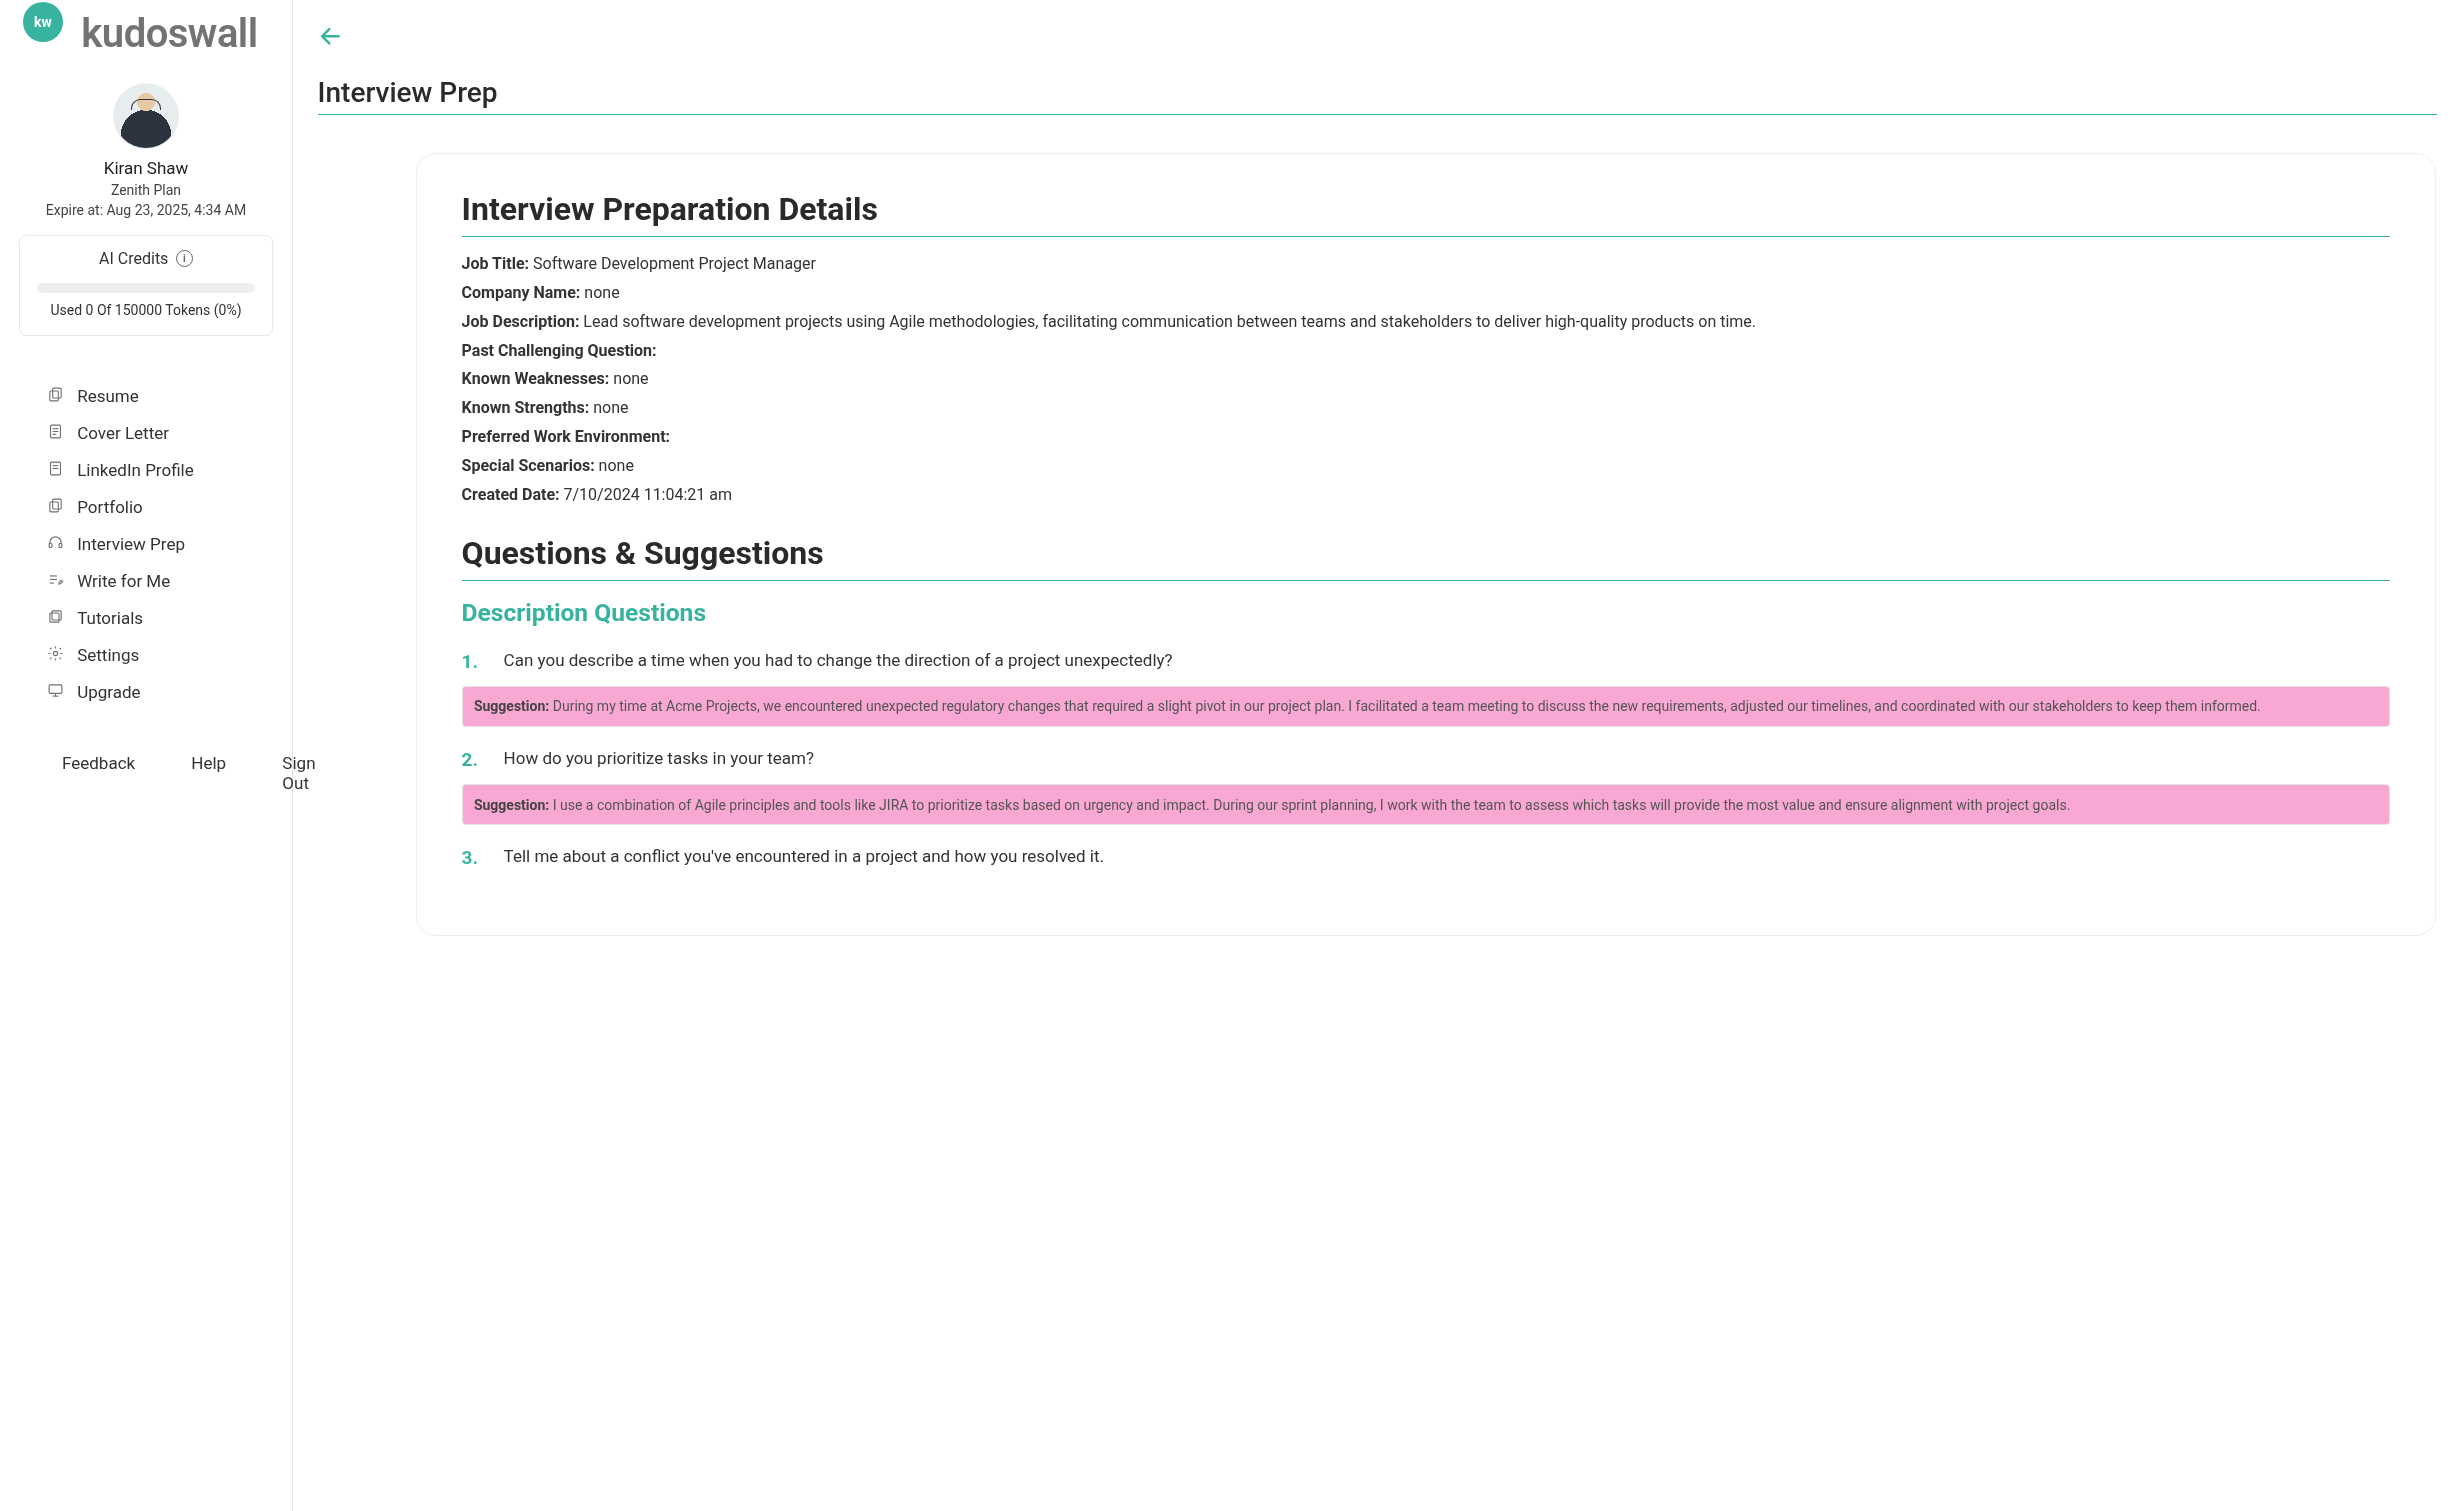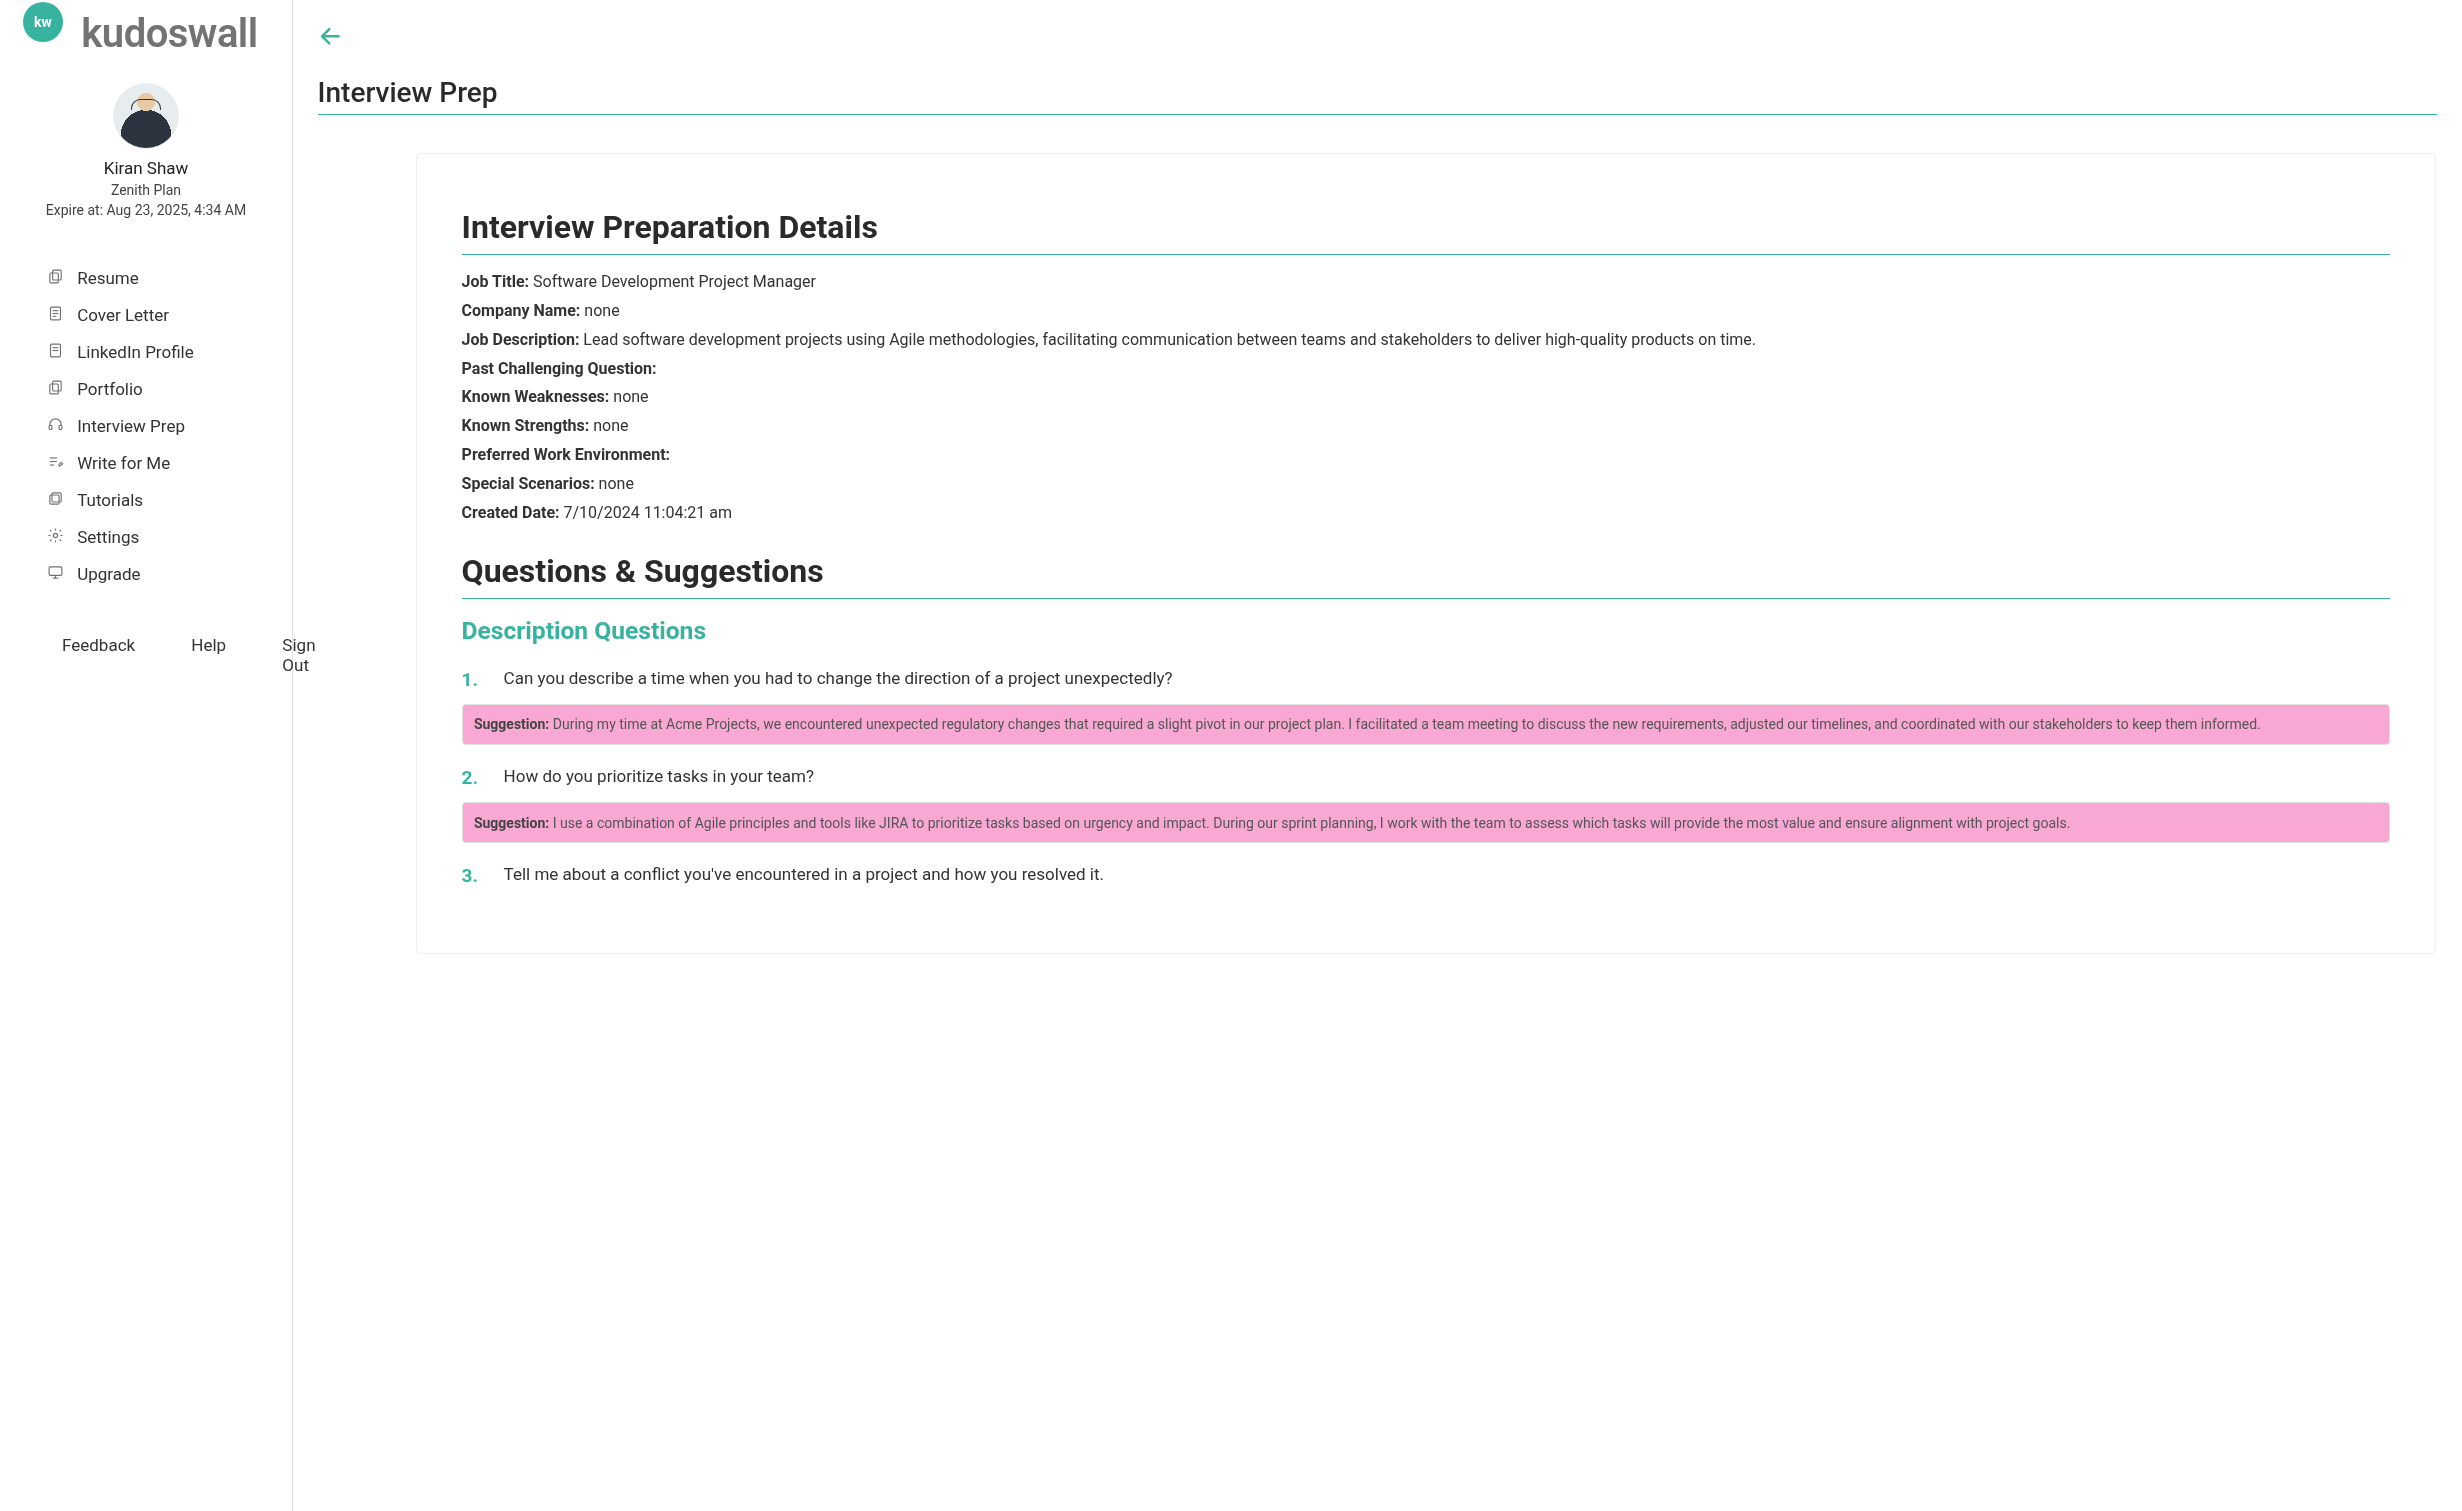--- a/index.html
+++ b/index.html
@@ -130,23 +130,23 @@
   .back-btn svg { width:24.6px; height:24.6px; stroke:#37b3a0; fill:none; stroke-width:2.4; stroke-linecap:round; stroke-linejoin:round; }
   .page-title {
     font-size: 28px; color:#2a2a2a; font-weight:500;
     border-bottom: 1.9px solid #37b3a0;
     padding-bottom: 5.7px;
     margin-top: 24.6px;
   }
 
   .card {
     border: 0.9px solid #eee;
-    border-radius: 5px;
+    border-radius: 20px;
     margin-top: 38px;
-    padding: 54px 45px 45px;
+    padding: 36px 45px 45px;
     margin-left: 98px;
     margin-right: 1.9px;
   }
 
   .section-title {
     font-size: 32px; font-weight:700; color:#2a2a2a;
     border-bottom: 1.9px solid #37b3a0;
     padding-bottom: 7.6px;
     margin-bottom: 15px;
   }
@@ -183,20 +183,28 @@
       <div class="logo-word">kudoswall</div>
     </div>
 
     <div class="profile-block">
       <div class="avatar"></div>
       <div class="user-name">Kiran Shaw</div>
       <div class="plan-name">Zenith Plan</div>
       <div class="expire-at">Expire at: Aug 23, 2025, 4:34 AM</div>
     </div>
 
+    <div class="credits-card">
+      <div class="credits-title">
+        <span>AI Credits</span>
+        <span class="info-icon">i</span>
+      </div>
+      <div class="progress-track"></div>
+      <div class="credits-used">Used 0 Of 150000 Tokens (0%)</div>
+    </div>
 
     <nav class="nav">
       <div class="nav-item">
         <span class="nav-icon">
             <svg viewBox="0 0 24 24">
               <rect x="8" y="3" width="12" height="14" rx="1.5"></rect>
               <rect x="4" y="7" width="12" height="14" rx="1.5"></rect>
             </svg>
           </span>
         <span>Resume</span>

